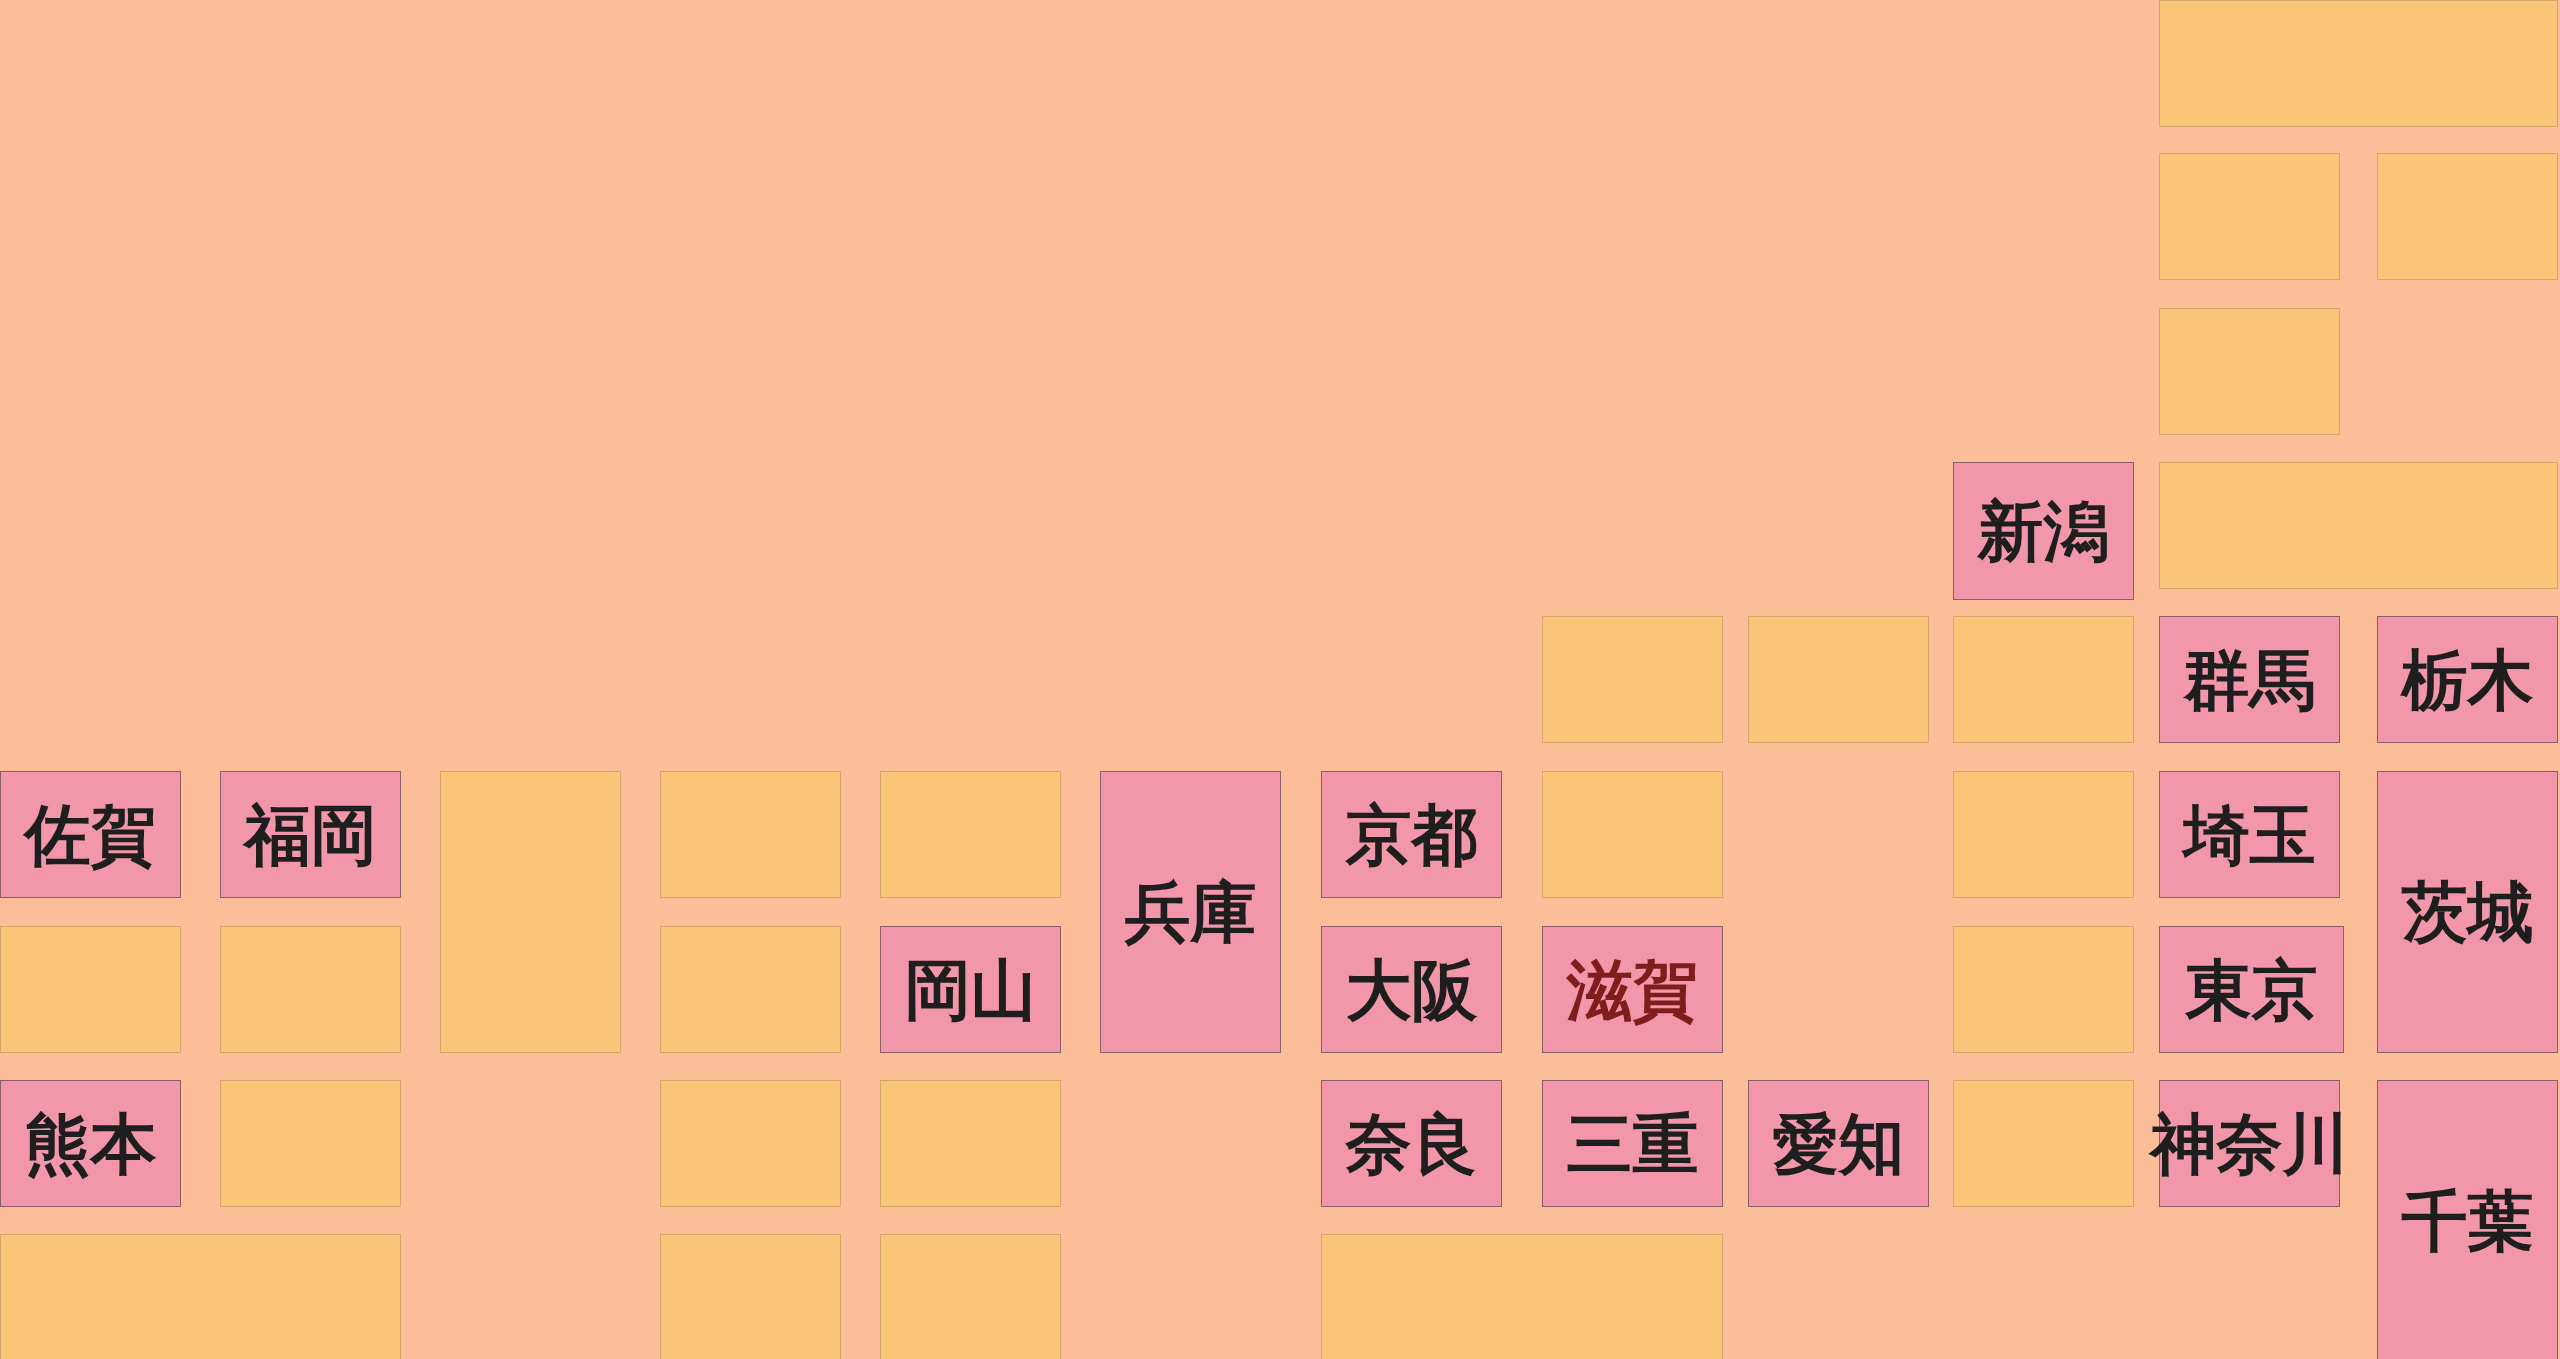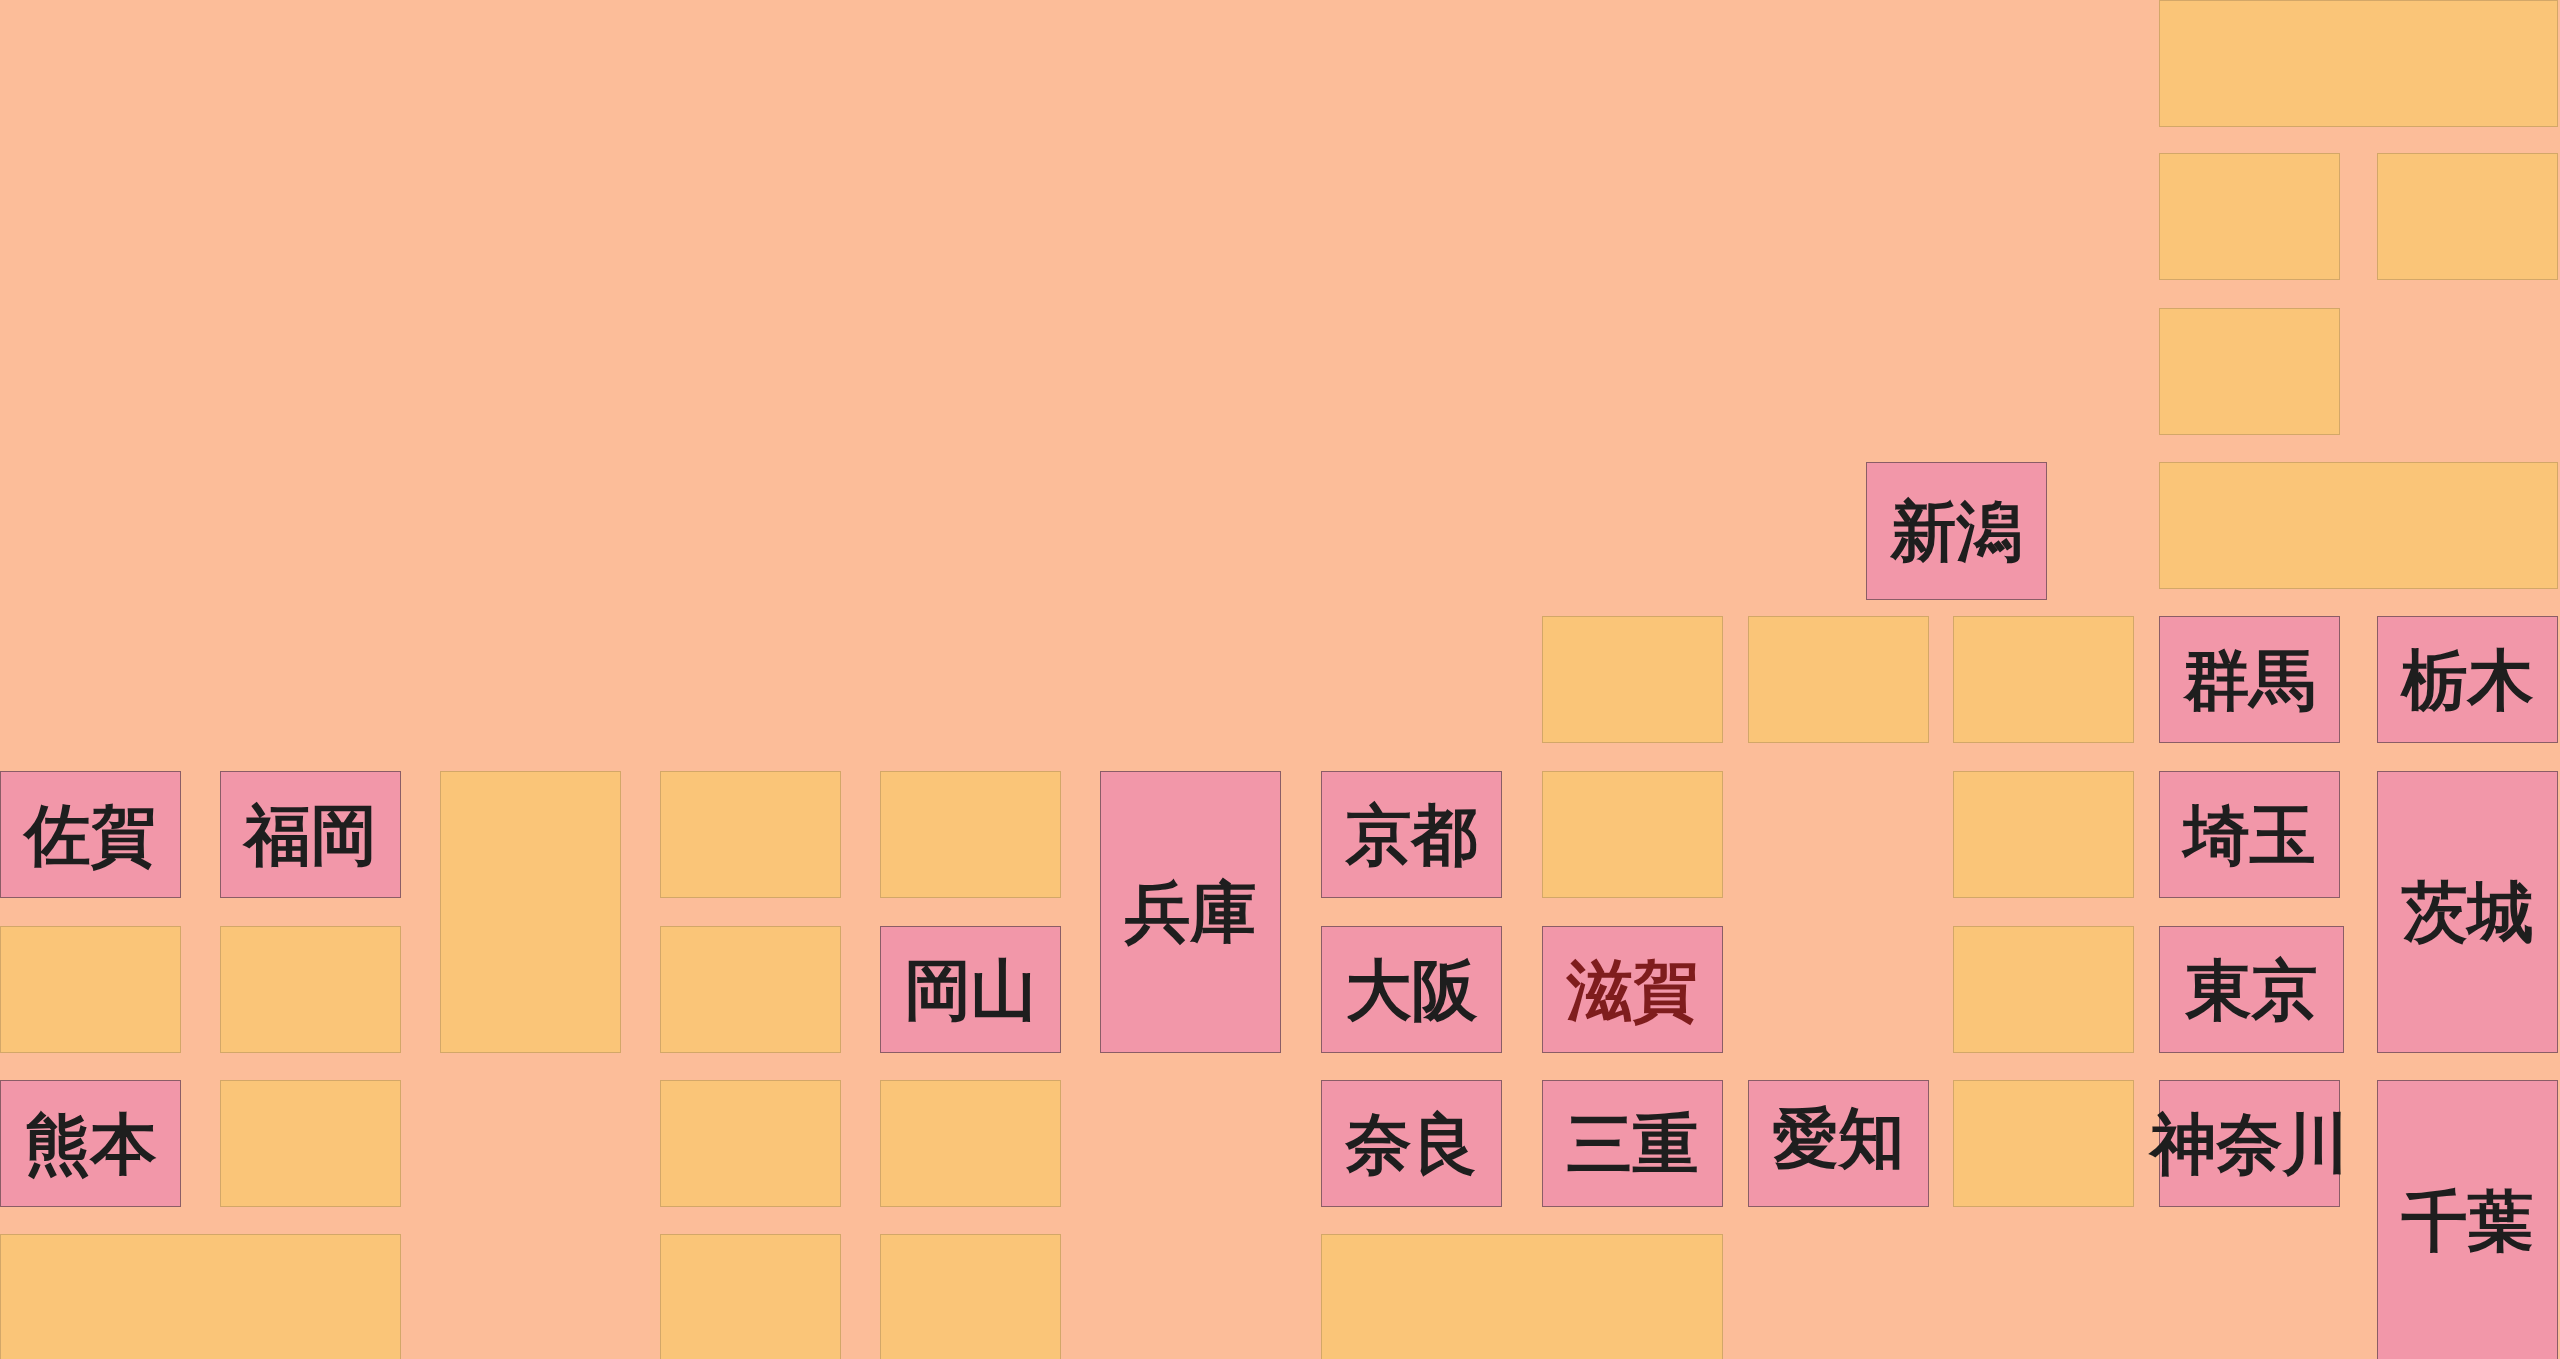--- a/index.html
+++ b/index.html
@@ -35,21 +35,21 @@
   }
 </style>
 </head>
 <body>
 
 <div id="map-canvas" style="background: rgb(252, 189, 153);">
     <div class="tile plain" style="left: 2159px; top: 0px; width: 399px; height: 127px; background: rgb(250, 197, 120);"></div>
     <div class="tile plain" style="left: 2159px; top: 153px; width: 181px; height: 127px; background: rgb(250, 197, 120);"></div>
     <div class="tile plain" style="left: 2377px; top: 153px; width: 181px; height: 127px; background: rgb(250, 197, 120);"></div>
     <div class="tile plain" style="left: 2159px; top: 308px; width: 181px; height: 127px; background: rgb(250, 197, 120);"></div>
-    <div class="tile highlight" style="left: 1866px; top: 462px; width: 181px; height: 138px; background: rgb(242, 151, 169);">
+    <div class="tile highlight" style="left: 1953px; top: 462px; width: 181px; height: 138px; background: rgb(242, 151, 169);">
       <span class="label" style="color: rgb(30, 30, 30);">新潟</span>
     </div>
     <div class="tile plain" style="left: 2159px; top: 462px; width: 399px; height: 127px; background: rgb(250, 197, 120);"></div>
     <div class="tile plain" style="left: 1542px; top: 616px; width: 181px; height: 127px; background: rgb(250, 197, 120);"></div>
     <div class="tile plain" style="left: 1748px; top: 616px; width: 181px; height: 127px; background: rgb(250, 197, 120);"></div>
     <div class="tile plain" style="left: 1953px; top: 616px; width: 181px; height: 127px; background: rgb(250, 197, 120);"></div>
     <div class="tile highlight" style="left: 2159px; top: 616px; width: 181px; height: 127px; background: rgb(242, 151, 169);">
       <span class="label" style="color: rgb(30, 30, 30);">群馬</span>
     </div>
     <div class="tile highlight" style="left: 2377px; top: 616px; width: 181px; height: 127px; background: rgb(242, 151, 169);">
@@ -100,21 +100,21 @@
     <div class="tile plain" style="left: 220px; top: 1080px; width: 181px; height: 127px; background: rgb(250, 197, 120);"></div>
     <div class="tile plain" style="left: 660px; top: 1080px; width: 181px; height: 127px; background: rgb(250, 197, 120);"></div>
     <div class="tile plain" style="left: 880px; top: 1080px; width: 181px; height: 127px; background: rgb(250, 197, 120);"></div>
     <div class="tile highlight" style="left: 1321px; top: 1080px; width: 181px; height: 127px; background: rgb(242, 151, 169);">
       <span class="label" style="color: rgb(30, 30, 30);">奈良</span>
     </div>
     <div class="tile highlight" style="left: 1542px; top: 1080px; width: 181px; height: 127px; background: rgb(242, 151, 169);">
       <span class="label" style="color: rgb(30, 30, 30);">三重</span>
     </div>
     <div class="tile highlight" style="left: 1748px; top: 1080px; width: 181px; height: 127px; background: rgb(242, 151, 169);">
-      <span class="label" style="color: rgb(30, 30, 30); font-family: Liberation Mono, monospace;">愛知</span>
+      <span class="label" style="color: rgb(30, 30, 30);">愛知</span>
     </div>
     <div class="tile plain" style="left: 1953px; top: 1080px; width: 181px; height: 127px; background: rgb(250, 197, 120);"></div>
     <div class="tile highlight" style="left: 2159px; top: 1080px; width: 181px; height: 127px; background: rgb(242, 151, 169);">
       <span class="label" style="color: rgb(30, 30, 30);">神奈川</span>
     </div>
     <div class="tile highlight" style="left: 2377px; top: 1080px; width: 181px; height: 281px; background: rgb(242, 151, 169);">
       <span class="label" style="color: rgb(30, 30, 30);">千葉</span>
     </div>
     <div class="tile plain" style="left: 0px; top: 1234px; width: 401px; height: 127px; background: rgb(250, 197, 120);"></div>
     <div class="tile plain" style="left: 660px; top: 1234px; width: 181px; height: 127px; background: rgb(250, 197, 120);"></div>

